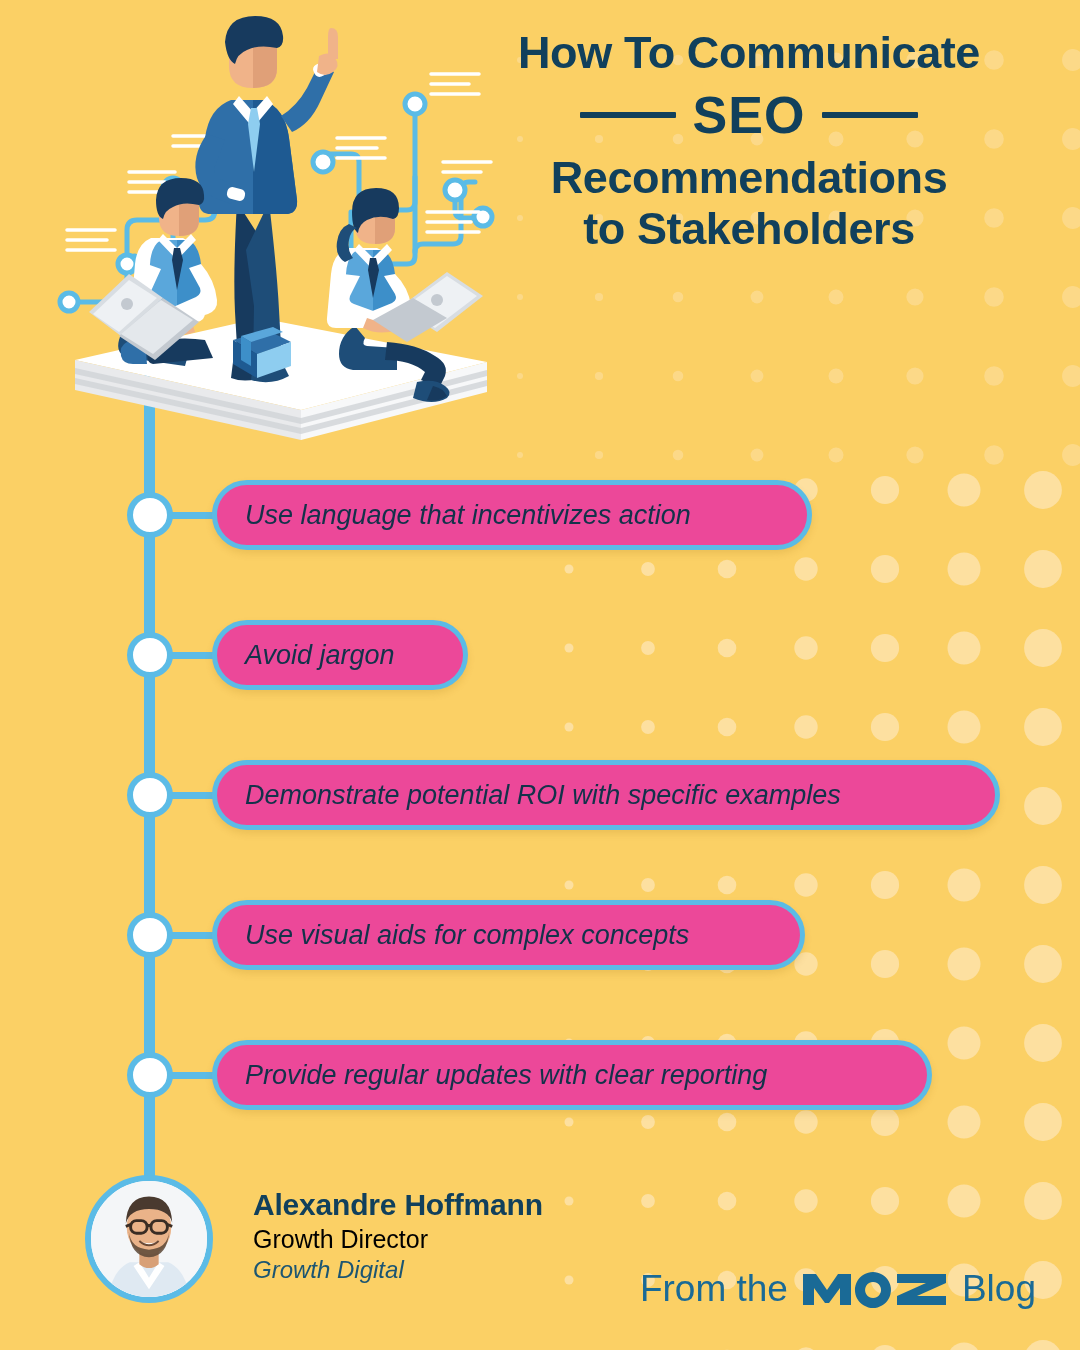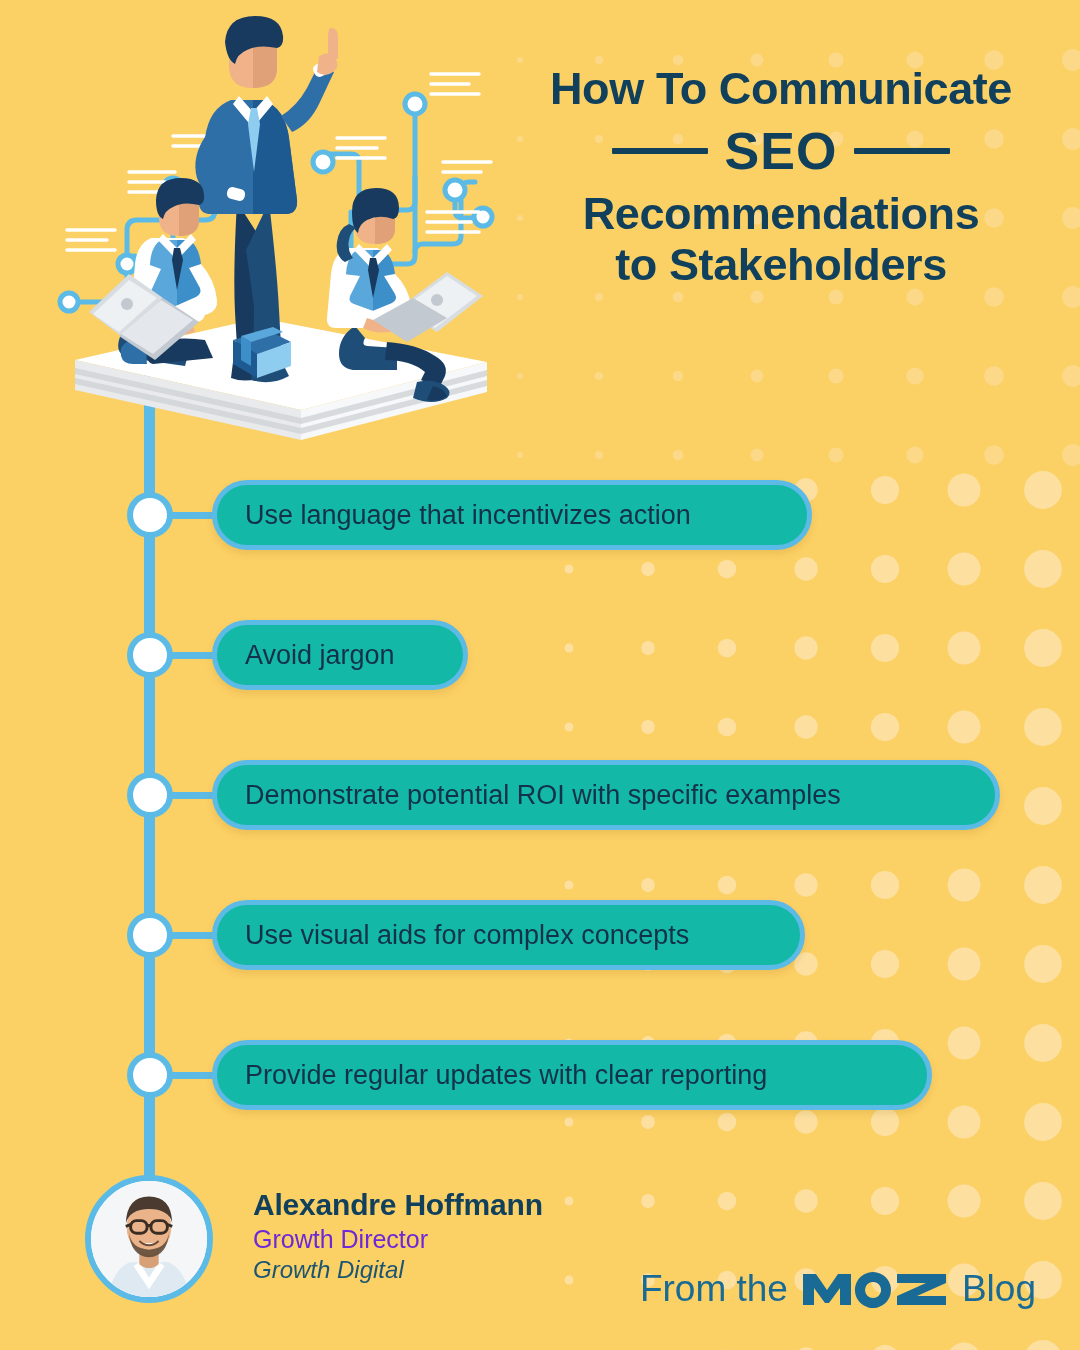--- a/index.html
+++ b/index.html
@@ -13,22 +13,22 @@
   }
 
   
   #dot-layer { position:absolute; inset:0; z-index:0; pointer-events:none; }
 
   
   #illustration { position:absolute; left:55px; top:12px; width:450px; height:430px; z-index:3; }
 
   
   #header {
-    position:absolute; left:516px; top:28px; width:530px; z-index:4;
-    text-align:center; color:#11405c;margin-top:36px;
+    position:absolute; left:484px; top:28px; width:530px; z-index:4;
+    text-align:center; color:#11405c;
   }
   .title-line { font-size:45px; font-weight:bold; line-height:1.12; letter-spacing:-0.4px; }
   .seo-row { display:flex; align-items:center; justify-content:center; gap:17px; margin:11px 0 12px; }
   .seo-rule { height:6px; width:96px; background:#11405c; border-radius:1px; }
   .seo-word { font-size:52px; font-weight:bold; line-height:1; letter-spacing:1px; }
 
   
   #timeline-spine {
     position:absolute; left:144px; top:400px; width:11px; height:800px;
     background:#5bbbe6; z-index:2;
@@ -37,38 +37,39 @@
     position:absolute; left:127px; width:46px; height:46px;
     background:#ffffff; border:6px solid #5bbbe6; border-radius:50%;
     z-index:5;
   }
   .connector {
     position:absolute; left:170px; height:7px; width:48px;
     background:#5bbbe6; z-index:4;
   }
   .pill {
     position:absolute; left:212px; height:70px;
-    background:#14b8a6; border:5px solid #5bbbe6; border-radius:40px;
+    background:#ec4899; border:5px solid #5bbbe6; border-radius:40px;
     display:flex; align-items:center; padding:0 28px;
     color:#13324a; font-size:27px; white-space:nowrap;
     box-shadow:0 4px 7px rgba(160,110,20,0.16);
     z-index:6;
+    font-style:italic;
   }
 
   
   #author-block { position:absolute; left:85px; top:1175px; z-index:7; display:flex; align-items:flex-start;gap:12px; }
   #avatar {
     width:128px; height:128px; border-radius:50%;
     border:6px solid #5bbbe6; background:#ffffff;
     overflow:hidden; flex:none; position:relative;
   }
   #avatar svg { display:block; width:100%; height:100%; }
   #author-text { margin-left:28px; padding-top:12px; color:#11405c; }
   #author-name { font-size:30px; font-weight:bold; line-height:1.18; letter-spacing:-0.2px; }
-  #author-role { font-size:25px; line-height:1.2; margin-top:2px; color:#6d28d9; }
+  #author-role { font-size:25px; line-height:1.2; margin-top:2px; color:#000000; }
   #author-company { font-size:24px; font-style:italic; line-height:1.2; margin-top:2px; color:#1c5572; }
 
   
   #moz-footer {
     position:absolute; right:44px; top:1268px; z-index:7;
     display:flex; align-items:center; gap:13px;
     color:#1a6a96; font-size:37px;
   }
   #moz-logo { display:flex; align-items:center; }
   #moz-logo svg { display:block; }

